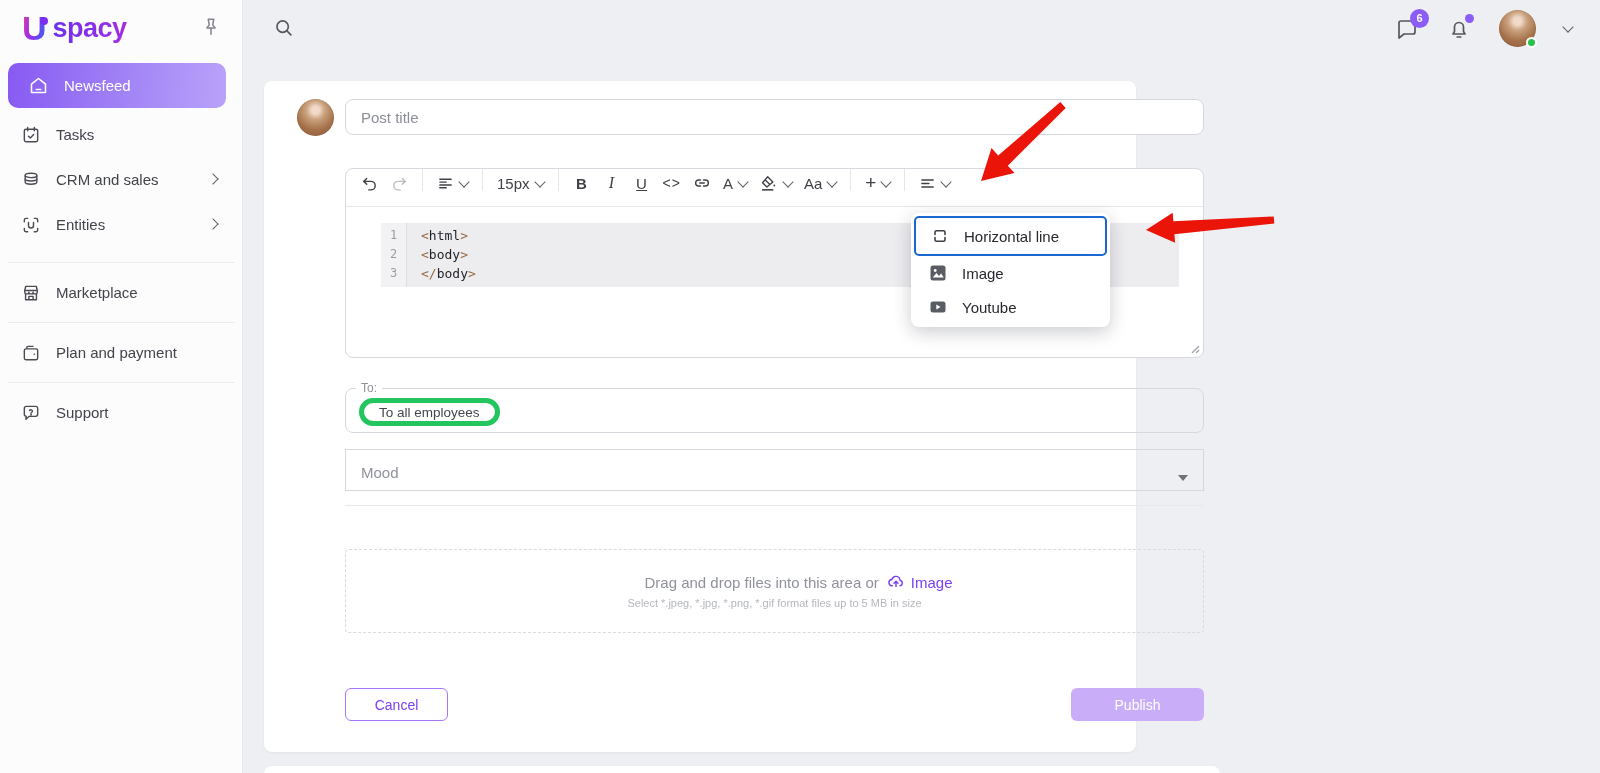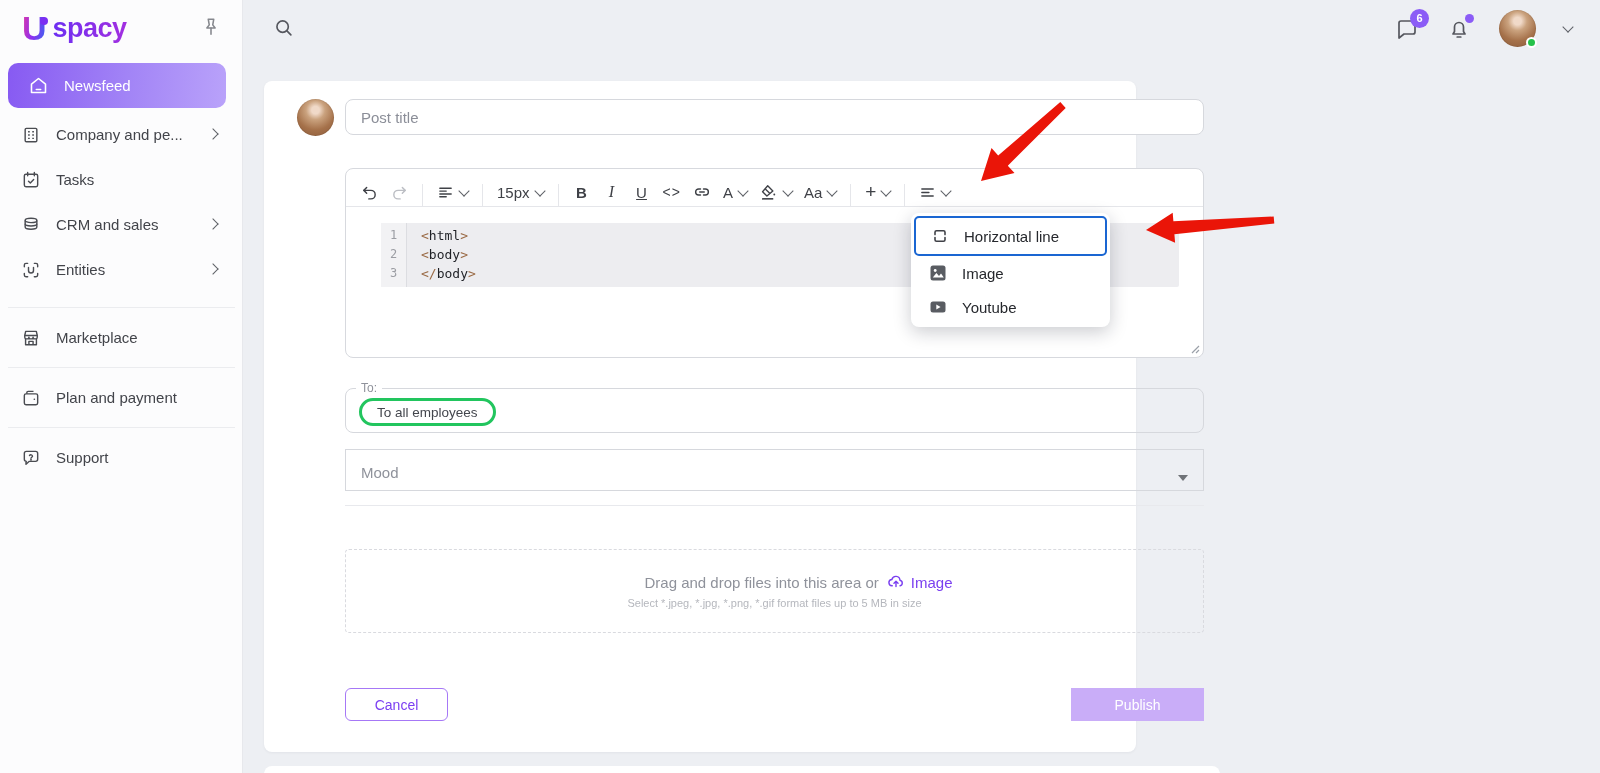--- a/index.html
+++ b/index.html
@@ -53,21 +53,21 @@
           box-shadow:0 1px 3px rgba(20,24,40,.05); }
   .card2 { position:absolute; left:264px; top:766px; width:956px; height:10px; background:#fff; border-radius:8px 8px 0 0; }
 
   .post-avatar { position:absolute; left:33px; top:18px; }
   .title-input { position:absolute; left:81px; top:18px; width:859px; height:36px; border:1px solid #d6d8dd; border-radius:8px;
           font-size:15px; color:#33353b; padding:0 15px; outline:none; font-family:"Liberation Sans",sans-serif; background:#fff; }
   .title-input::placeholder { color:#8b8e98; }
 
   
   .editor { position:absolute; left:81px; top:87px; width:859px; height:190px; border:1px solid #d7d9de; border-radius:8px; background:#fff; }
-  .ed-toolbar { height:38px; border-bottom:1px solid #e5e6ea; display:flex; align-items:flex-end; padding:0 10px; gap:4px; }
+  .ed-toolbar { height:38px; border-bottom:1px solid #e5e6ea; display:flex; align-items:flex-start; padding:0 10px; gap:4px; }
   .tbtn { height:28px; min-width:26px; padding:0 4px; display:flex; align-items:center; justify-content:center; gap:6px;
           color:#3f4147; font-size:15px; cursor:pointer; border-radius:4px; }
   .tbtn.dis { color:#bcbec4; }
   .tsep { width:1px; height:22px; background:#e5e6ea; margin:0 6px; flex:0 0 1px; }
   .tb-b { font-weight:700; }
   .tb-i { font-family:"Liberation Serif",serif; font-style:italic; font-size:16px; }
   .tb-u { text-decoration:underline; }
   .tb-code { letter-spacing:1px; font-size:14px; }
   .ed-content { position:relative; height:150px; }
   .code-block { position:absolute; left:35px; top:16px; width:798px; height:64px; background:#ededf0; display:flex;
@@ -80,40 +80,40 @@
   
   .menu { position:absolute; left:647px; top:132px; width:199px; background:#fff; border-radius:8px; z-index:40;
           box-shadow:0 5px 18px rgba(20,24,40,.22); padding:3px; }
   .menu-item { height:34px; display:flex; align-items:center; padding:0 14px; gap:14px; cursor:pointer; font-size:15px; color:#26282d; }
   .menu-item.sel { height:40px; border:2px solid #1a66d2; border-radius:5px; }
   .micon { width:20px; height:20px; display:inline-flex; align-items:center; justify-content:center; }
 
   
   .to-fieldset { position:absolute; left:81px; top:300px; width:859px; height:52px; border:1px solid #d6d8dd; border-radius:8px; padding:0; }
   .to-fieldset legend { margin-left:10px; padding:0 5px; font-size:12px; color:#8f929b; }
-  .chip { display:inline-flex; align-items:center; margin:3px 0 0 13px; height:28px; padding:0 15px; border:3px solid #22c55e;
+  .chip { display:inline-flex; align-items:center; margin:3px 0 0 13px; height:28px; padding:0 15px; border:5px solid #22c55e;
           border-radius:15px; font-size:13.5px; color:#43464d; background:#fff; cursor:pointer; }
   .mood { position:absolute; left:81px; top:368px; width:859px; height:42px; border:1px solid #d6d8dd; border-radius:0;
           display:flex; align-items:flex-end; padding:9px 15px; cursor:pointer; }
   .mood-label { font-size:15px; color:#8f929b; flex:1; }
   .caret { width:0; height:0; border-left:5px solid transparent; border-right:5px solid transparent; border-top:6px solid #6f7277; }
 
   .hdiv { position:absolute; left:81px; top:424px; width:859px; height:1px; background:#e8e9ed; }
 
   
   .dropzone { position:absolute; left:81px; top:468px; width:859px; height:84px; border:1px dashed #d9dadf; border-radius:4px;
           display:flex; flex-direction:column; align-items:center; justify-content:center; gap:6px; }
   .dz-line1 { display:flex; align-items:center; gap:8px; font-size:15px; color:#8f929b;margin-left:48px; }
   .upload-link { color:#7a3ff0; font-weight:500; cursor:pointer; display:flex; align-items:center; gap:6px; }
   .dz-hint { font-size:11px; color:#b5b7bd; }
 
   
   .btn-cancel { position:absolute; left:81px; top:607px; width:103px; height:33px; border:1px solid #a678f6; border-radius:6px;
           background:#fff; color:#7c3ff2; font-size:14px; font-weight:500; cursor:pointer; font-family:"Liberation Sans",sans-serif; }
-  .btn-publish { position:absolute; left:807px; top:607px; width:133px; height:33px; border:none; border-radius:0;
+  .btn-publish { position:absolute; left:807px; top:607px; width:133px; height:33px; border:none; border-radius:6px;
           background:#c9adf8; color:#fff; font-size:14px; font-weight:500; cursor:default; font-family:"Liberation Sans",sans-serif; }
 
   .arrow { position:absolute; z-index:50; pointer-events:none; }
   svg.ic { display:block; }
 </style>
 </head>
 <body>
 
 <div class="sidebar">
   <div class="logo-row">
@@ -131,30 +131,20 @@
     <span class="nicon">
       <svg class="ic" width="21" height="21" viewBox="0 0 24 24" fill="none" stroke="#fff" stroke-width="1.8" stroke-linejoin="round" stroke-linecap="round">
         <path d="M4 10.5 12 4l8 6.5V20H4z"></path>
           <path d="M9.5 16.5h5"></path>
       </svg>
     </span>
     <span class="nlabel">Newsfeed</span>
   </div>
 
   <div class="nav">
-    <div class="nav-item">
-      <span class="nicon">
-        <svg class="ic" width="20" height="20" viewBox="0 0 24 24" fill="none" stroke="#4a4c52" stroke-width="1.7" stroke-linejoin="round">
-          <rect x="5" y="4" width="14" height="16" rx="1.5"></rect>
-            <path d="M8.5 8h2M13.5 8h2M8.5 12h2M13.5 12h2M8.5 16h2M13.5 16h2"></path>
-        </svg>
-      </span>
-      <span class="nlabel">Company and pe...</span>
-      <span class="chv r"></span>
-    </div>
     <div class="nav-item">
       <span class="nicon">
         <svg class="ic" width="20" height="20" viewBox="0 0 24 24" fill="none" stroke="#4a4c52" stroke-width="1.7" stroke-linejoin="round" stroke-linecap="round">
           <rect x="4" y="5" width="16" height="15" rx="2"></rect>
             <path d="M8 3v4M16 3v4"></path>
             <path d="M9 13.5l2.2 2.2 4-4.2"></path>
         </svg>
       </span>
       <span class="nlabel">Tasks</span>
     </div>

